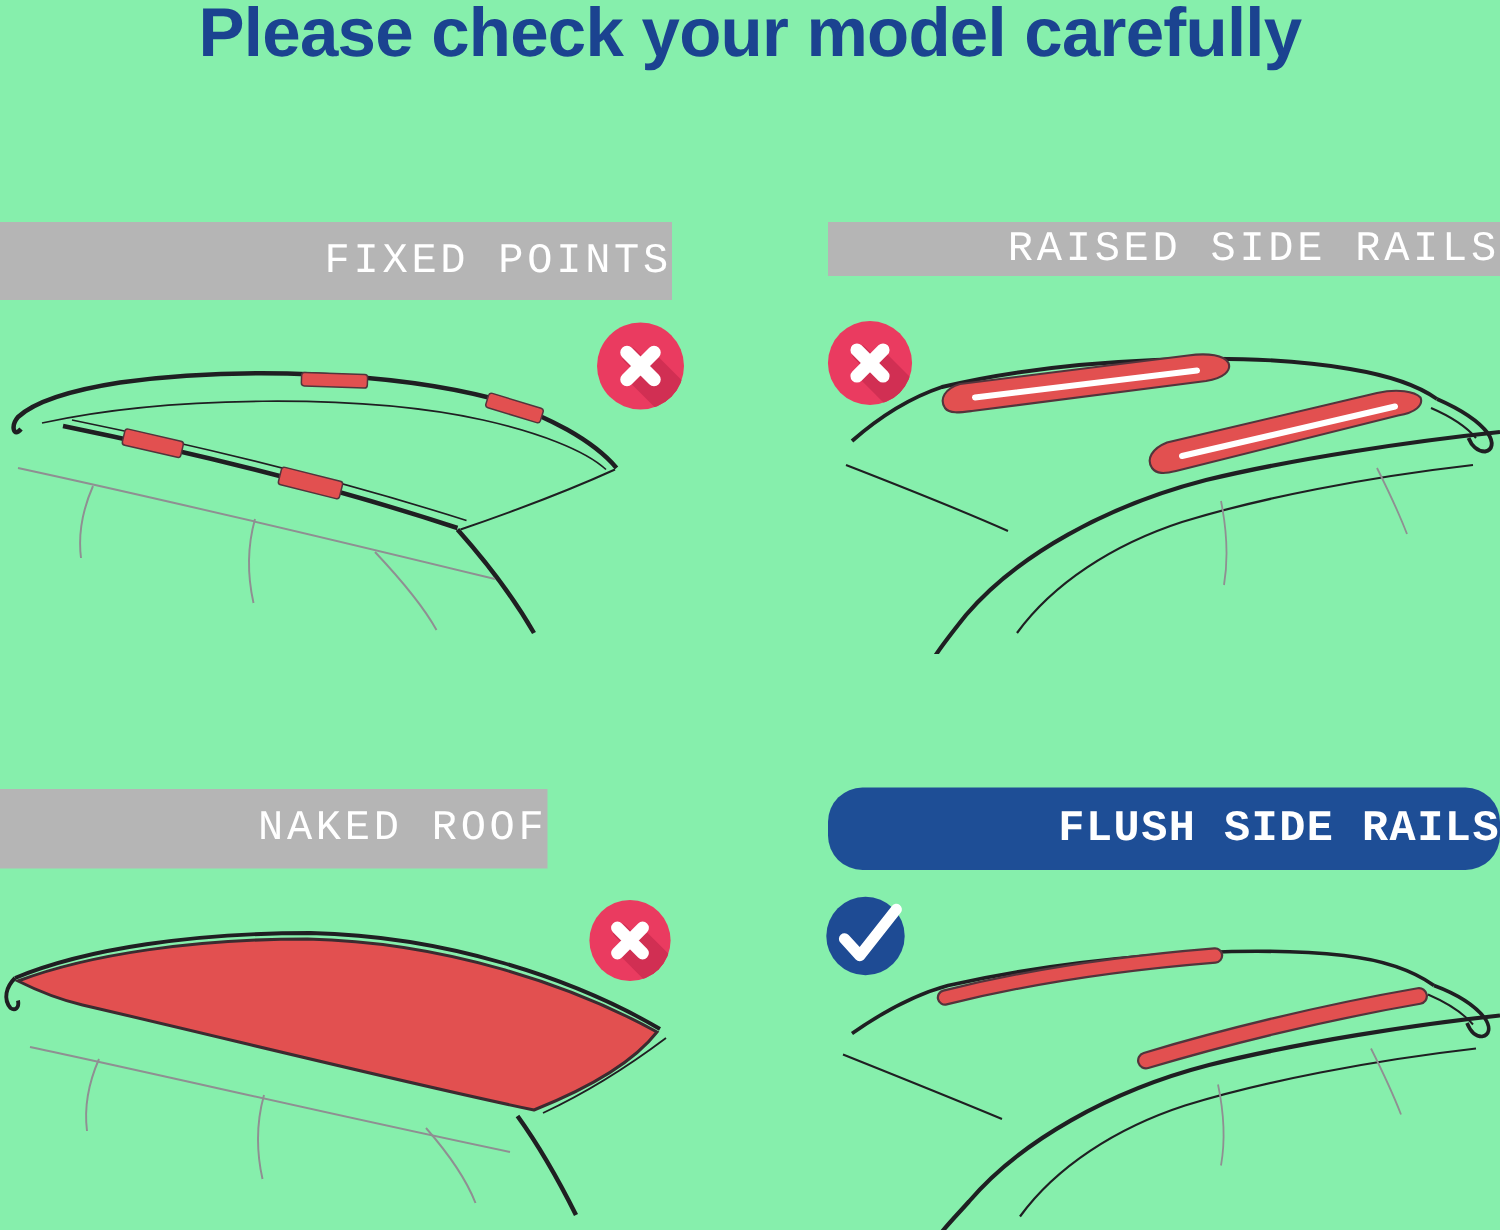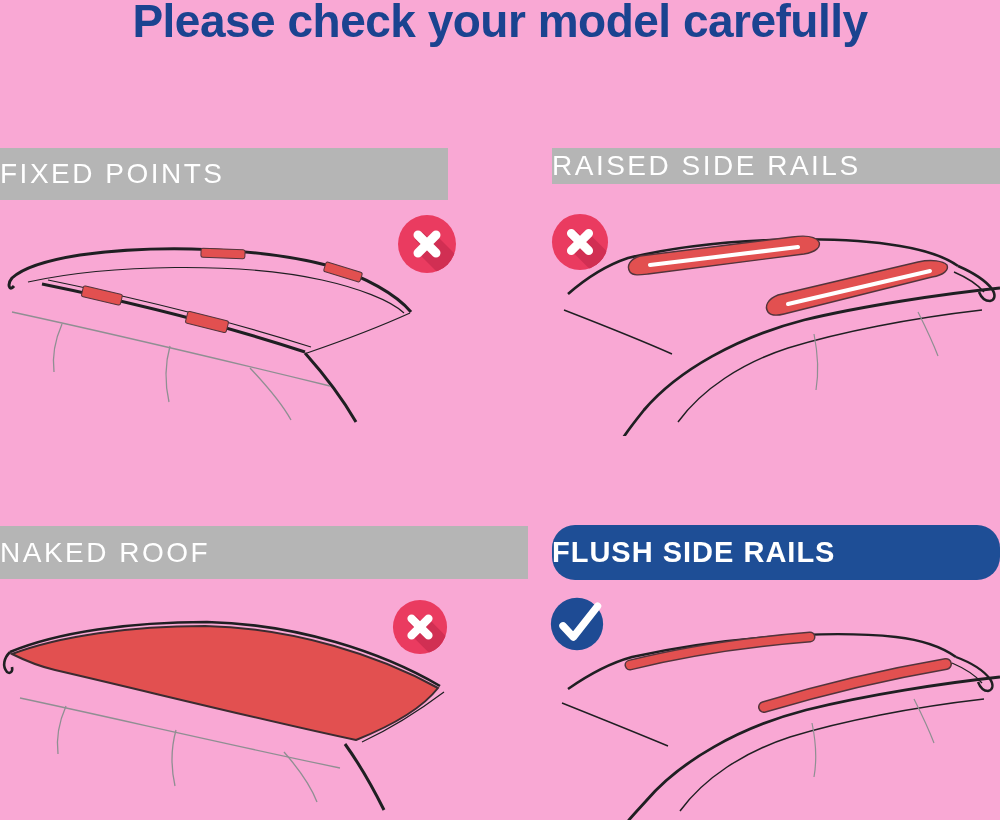--- a/index.html
+++ b/index.html
@@ -1,33 +1,33 @@
 <!DOCTYPE html>
 <html style="--title-blue: #1b4390; --bar-gray: #b5b5b5; --bar-blue: #1e4e96; --label-white: #ffffff; --rail-red: #e25050; --cross-pink: #ea3b60; --cross-shadow: #d12f53; --check-blue: #1e4b94; --line-dark: #1f1f22; --line-faint: #8f8f92;"><head>
 <meta charset="utf-8">
 <style>
   html,body{margin:0;padding:0;background:#ffffff;}
   .canvas{
-    position:relative;width:1000px;height:820px;background:#f9a8d4;overflow:hidden;
+    position:relative;width:1000px;height:820px;background:#86efac;overflow:hidden;
     font-family:"Liberation Sans","DejaVu Sans",sans-serif;
   }
   .page-title{
     position:absolute;top:-6px;left:0;width:100%;margin:0;text-align:center;
     font-size:46px;font-weight:bold;letter-spacing:-0.5px;
     color:var(--title-blue,#1b4390);
   }
-  .bar{position:absolute;display:flex;align-items:center;justify-content:flex-start;}
+  .bar{position:absolute;display:flex;align-items:center;justify-content:flex-end;font-family:Liberation Mono, monospace;}
   .bar-gray{background:var(--bar-gray,#b5b5b5);}
   .bar-blue{background:var(--bar-blue,#1e4e96);border-radius:23px;}
   .bar-label{color:var(--label-white,#ffffff);font-size:28px;font-weight:400;letter-spacing:2.5px;}
   .bar-blue .bar-label{font-weight:bold;font-size:29px;letter-spacing:1px;}
   svg.marker,svg.car{position:absolute;display:block;}
   .pos-tl-bar{left:0;top:148px;width:448px;height:52px;}
   .pos-tr-bar{left:552px;top:148px;width:448px;height:36px;}
-  .pos-bl-bar{left:0;top:526px;width:528px;height:53px;}
+  .pos-bl-bar{left:0;top:526px;width:365px;height:53px;}
   .pos-br-bar{left:552px;top:525px;width:448px;height:55px;}
   .pos-tl-marker{left:397px;top:214px;width:60px;height:60px;}
   .pos-tr-marker{left:551px;top:213px;width:58px;height:58px;}
   .pos-bl-marker{left:392px;top:599px;width:56px;height:56px;}
   .pos-br-marker{left:549px;top:596px;width:56px;height:56px;}
   .pos-tl-car{left:0;top:240px;width:450px;height:185px;}
   .pos-tr-car{left:552px;top:224px;width:448px;height:212px;}
   .pos-bl-car{left:0;top:612px;width:455px;height:205px;}
   .pos-br-car{left:552px;top:615px;width:448px;height:205px;}
 </style>

